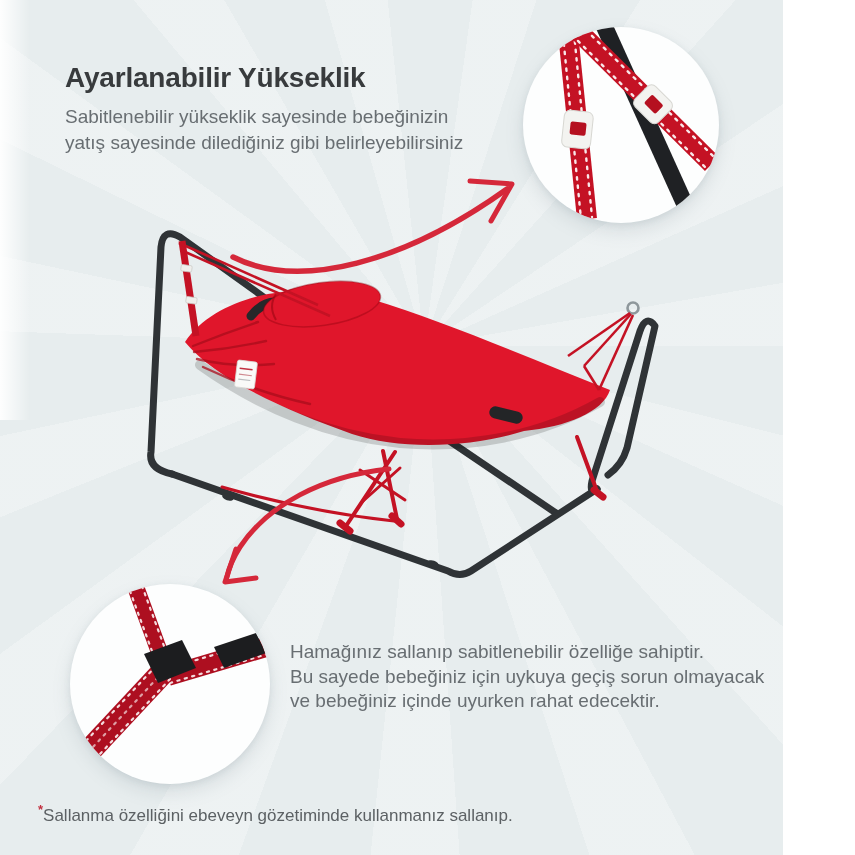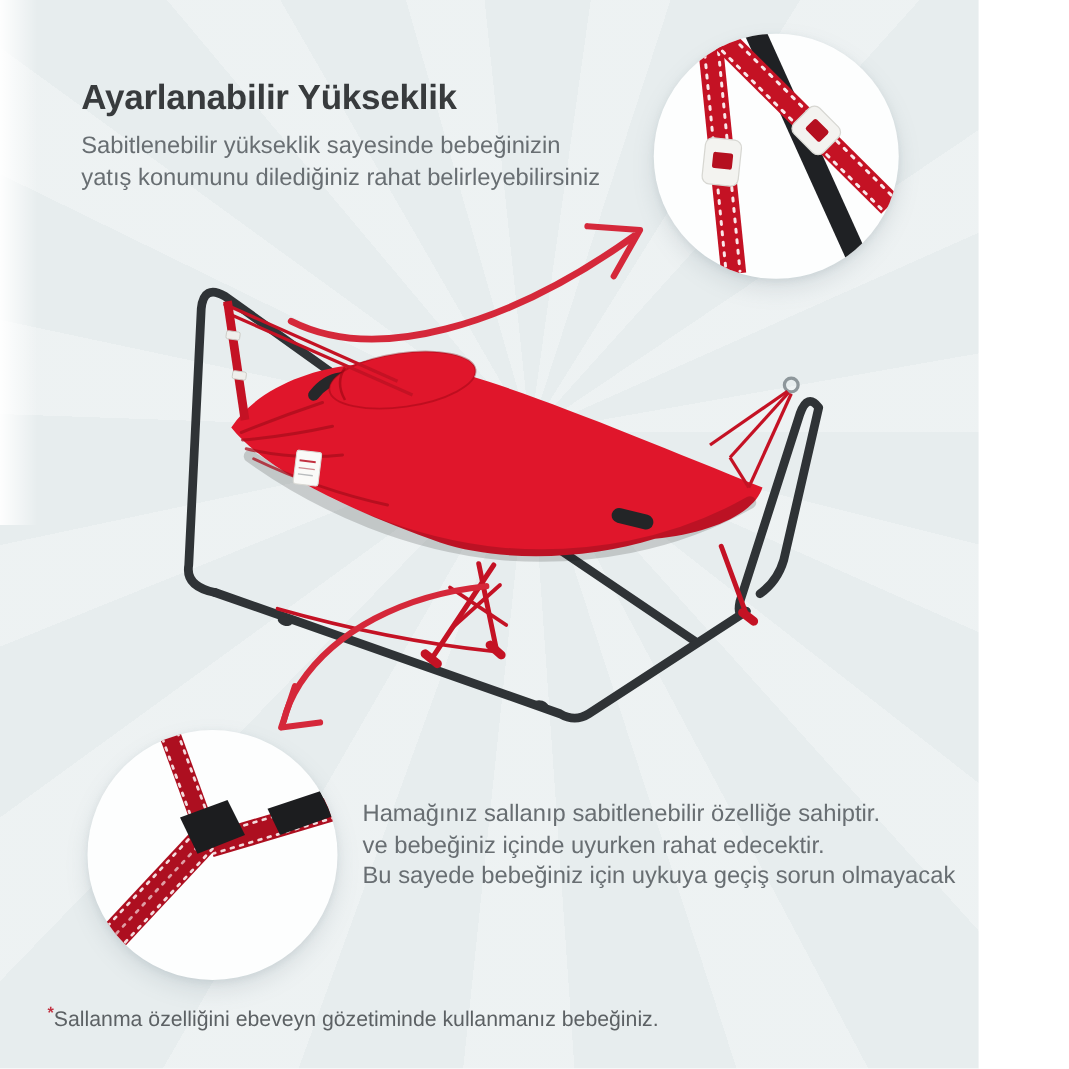--- a/index.html
+++ b/index.html
@@ -105,31 +105,31 @@
       <line x1="93" y1="88" x2="22" y2="164" stroke="#ffffff" stroke-width="2.2" stroke-dasharray="2.2 5.5" stroke-linecap="round" opacity=".6"></line>
 
       <polygon points="74,70 112,56 126,84 88,99" fill="#1c1d1f"></polygon>
       <polygon points="144,63 186,49 196,69 154,84" fill="#1c1d1f"></polygon>
     </svg>
   </div>
 
   <div class="h1" id="title-adjust">Ayarlanabilir Yükseklik</div>
   <div class="bodytext" id="desc-adjust">
     <div>Sabitlenebilir yükseklik sayesinde bebeğinizin</div>
-    <div>yatış konumunu dilediğiniz rahat belirleyebilirsiniz</div>
+    <div>yatış sayesinde dilediğiniz gibi belirleyebilirsiniz</div>
   </div>
 
   <div class="bodytext" id="desc-swing">
     <div>Hamağınız sallanıp sabitlenebilir özelliğe sahiptir.</div>
+    <div>Bu sayede bebeğiniz için uykuya geçiş sorun olmayacak</div>
     <div>ve bebeğiniz içinde uyurken rahat edecektir.</div>
-    <div>Bu sayede bebeğiniz için uykuya geçiş sorun olmayacak</div>
   </div>
 
   <div id="footnote">
-    <sup>*</sup><span>Sallanma özelliğini ebeveyn gözetiminde kullanmanız bebeğiniz.</span>
+    <sup>*</sup><span>Sallanma özelliğini ebeveyn gözetiminde kullanmanız sallanıp.</span>
   </div>
 
   <svg id="art" width="855" height="855" viewBox="0 0 855 855">
 
     <g stroke="#2f3336" stroke-width="7" fill="none" stroke-linecap="round" stroke-linejoin="round">
 
       <path d="M 172,474 Q 148,469 151,452 L 161,247 Q 163,227 180,237 L 265,298"></path>
 
       <path d="M 448,440 L 556,513"></path>
 

